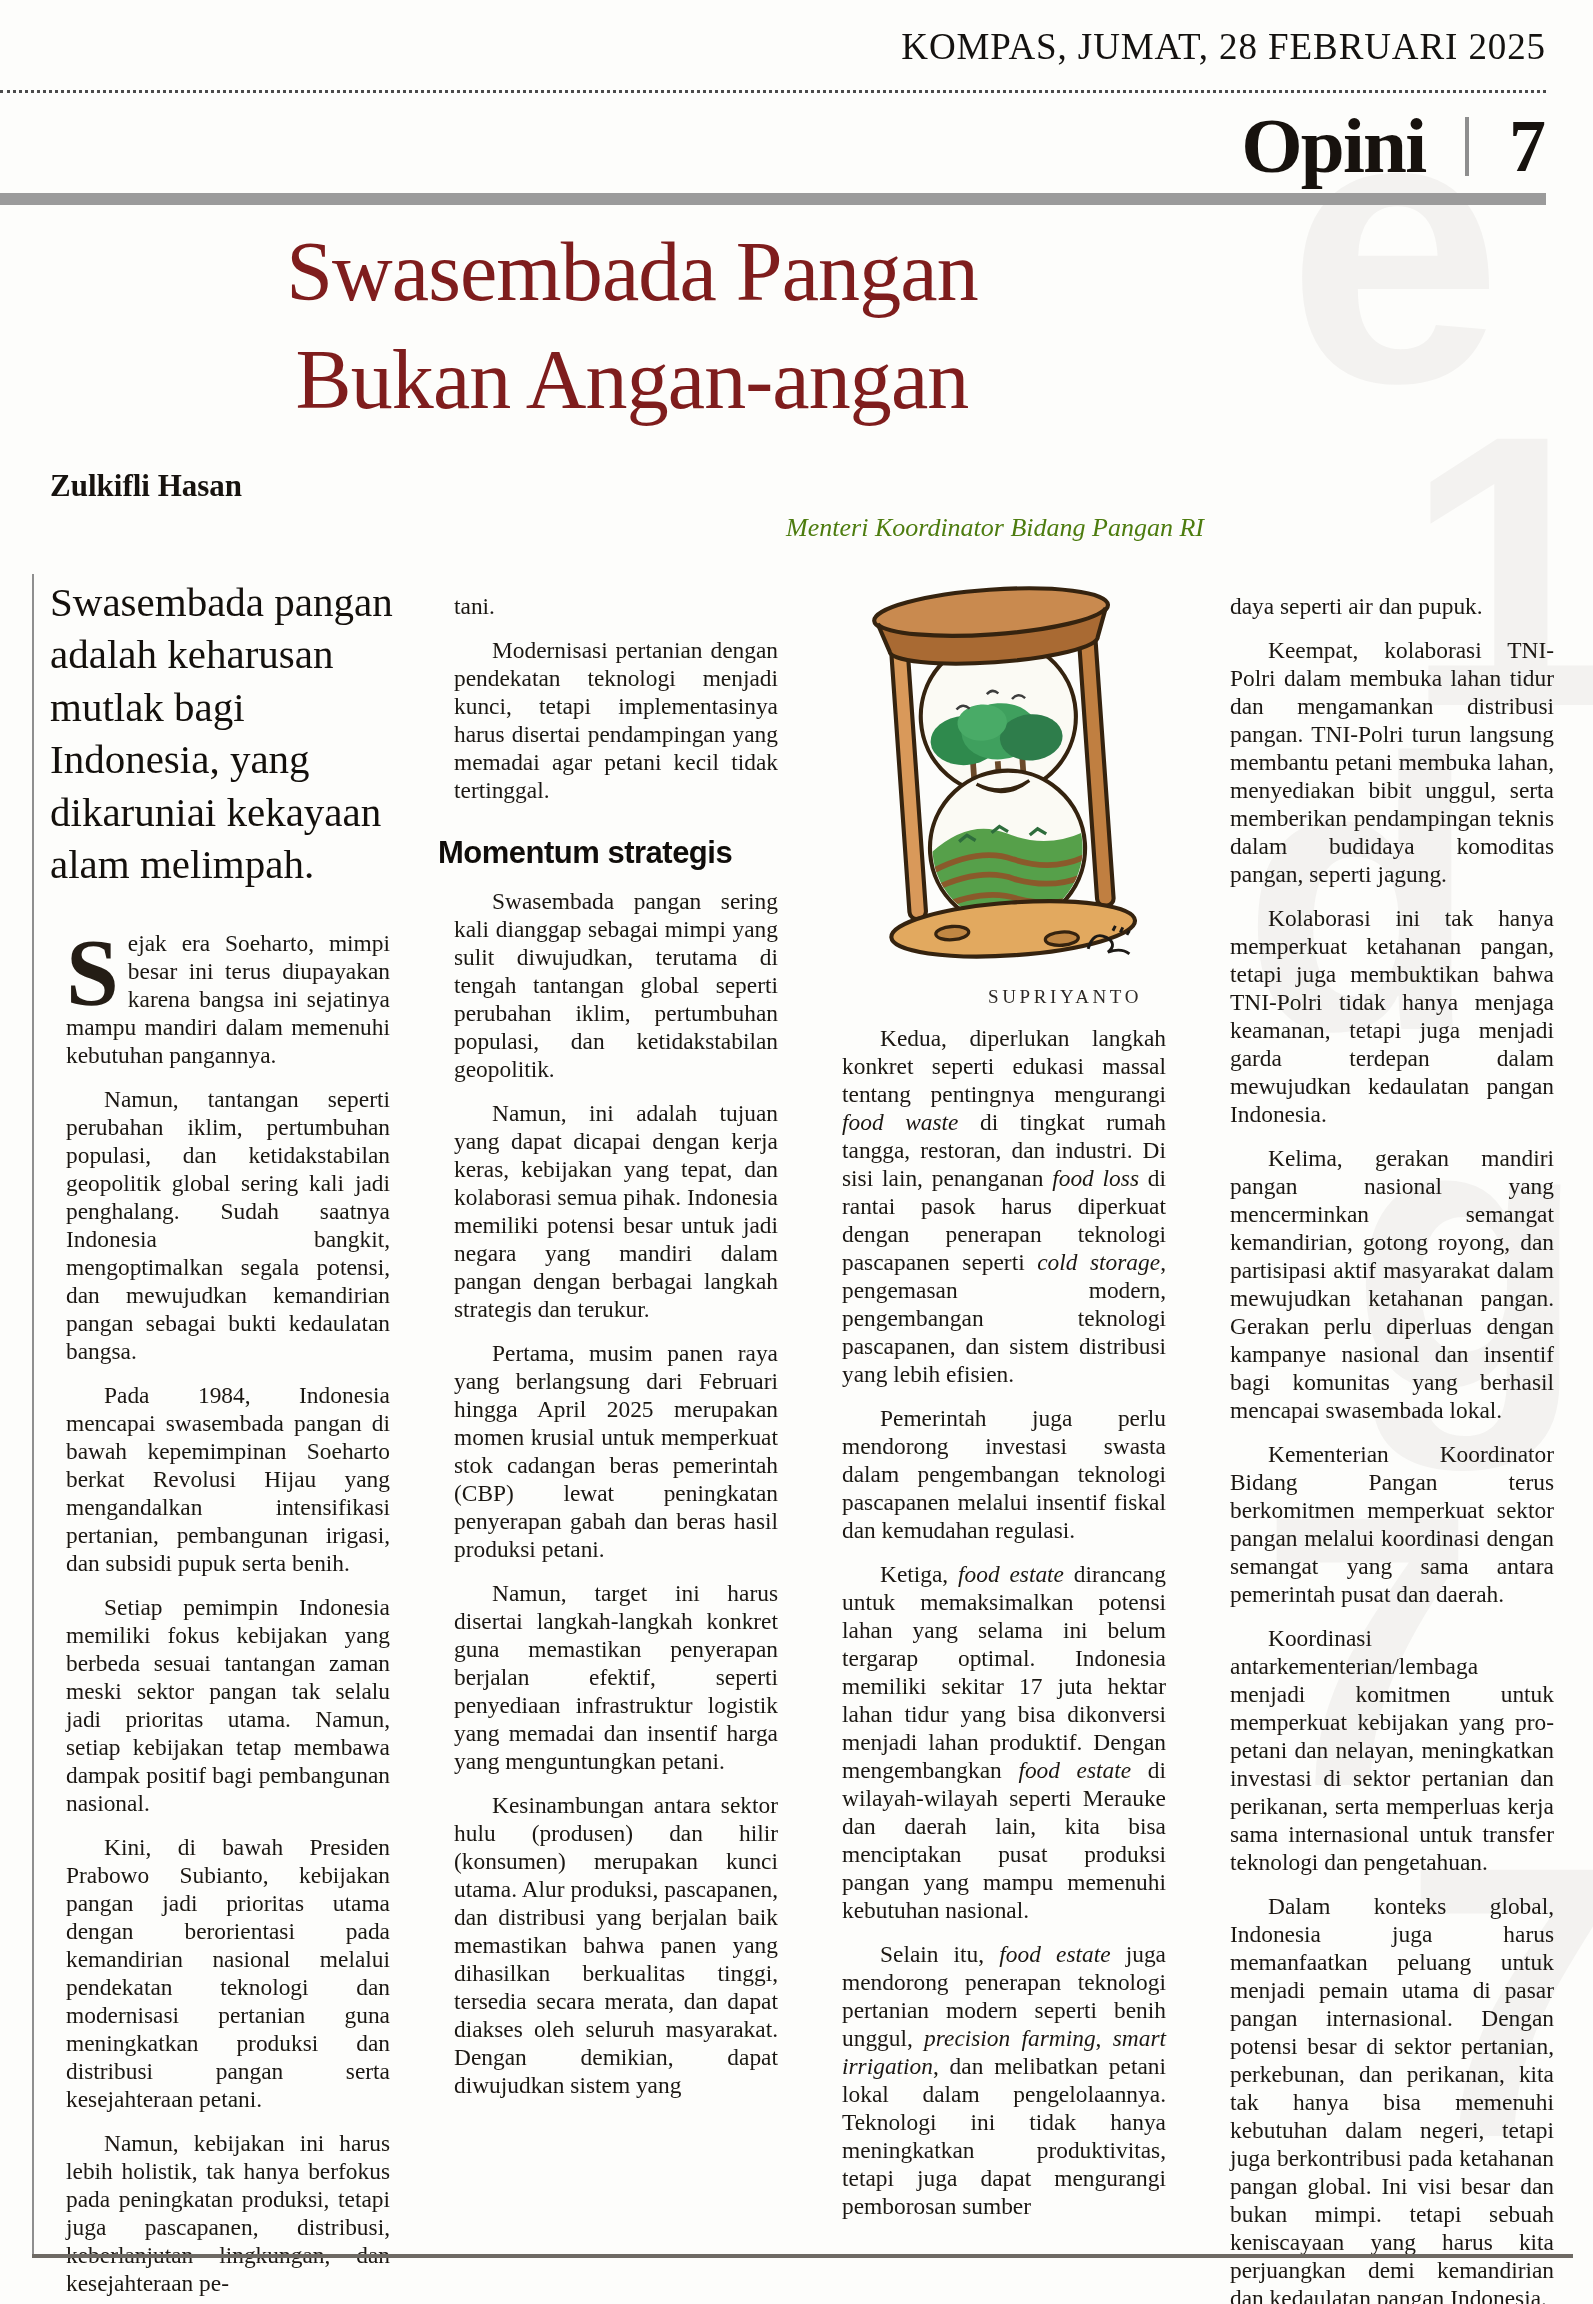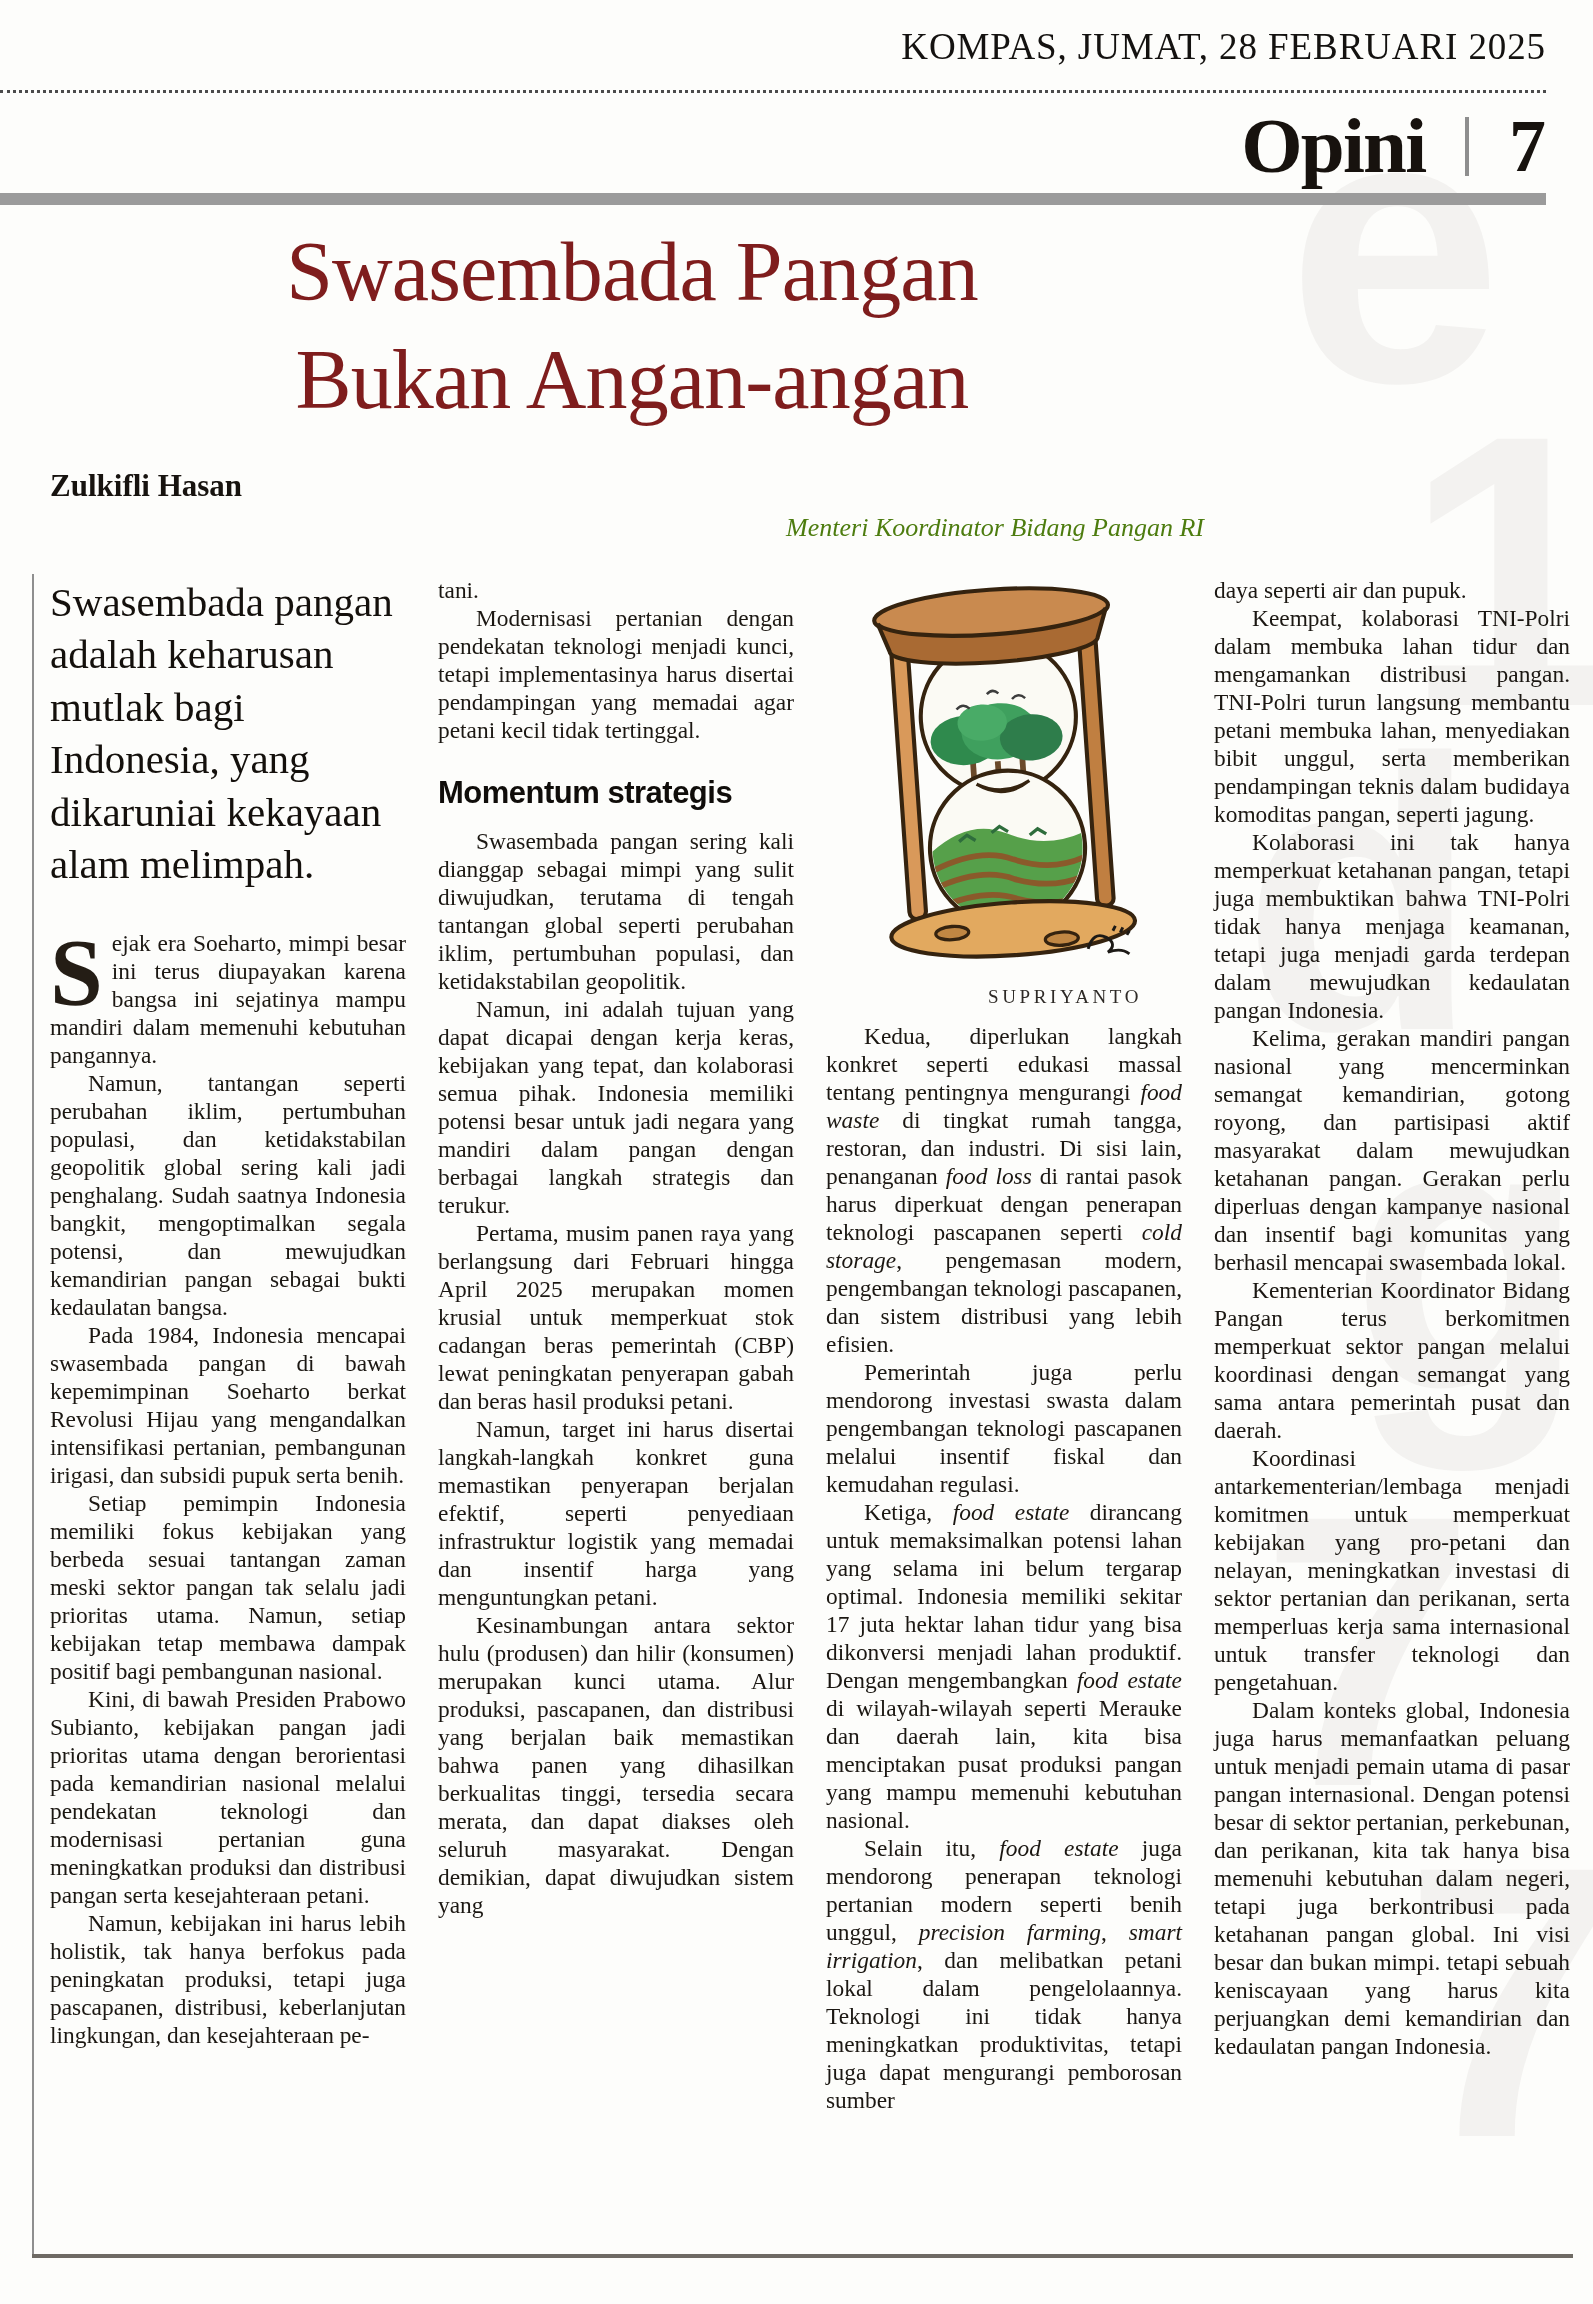--- a/index.html
+++ b/index.html
@@ -45,21 +45,21 @@
   .vrule{position:absolute;left:32px;top:574px;width:1.8px;height:1681px;background:#8f8f8f;}
   .bottom-rule{position:absolute;left:32px;top:2254px;width:1541px;height:3.6px;background:#6e6a64;}
 
   .columns{position:absolute;top:576px;left:50px;display:flex;gap:32px;}
   .col{width:356px;}
 
   .standfirst{
     font-size:41px;line-height:1.28;color:#14100c;margin:0 0 38px 0;
   }
   .body{
-    font-size:23.4px;line-height:28px;text-align:justify;margin:0;
+    font-size:23.4px;line-height:28px;text-align:justify;margin:16px;
     text-indent:38px;color:#1b1712;
   }
   .body.noindent{text-indent:0;}
   .body.has-drop{text-indent:0;}
   .dropcap{
     float:left;font-size:95px;line-height:74px;padding:7.2px 9px 0 0;
     font-weight:bold;color:#241d15;
   }
   .subhead{
     font-family:"Liberation Sans",sans-serif;font-size:31px;font-weight:bold;

